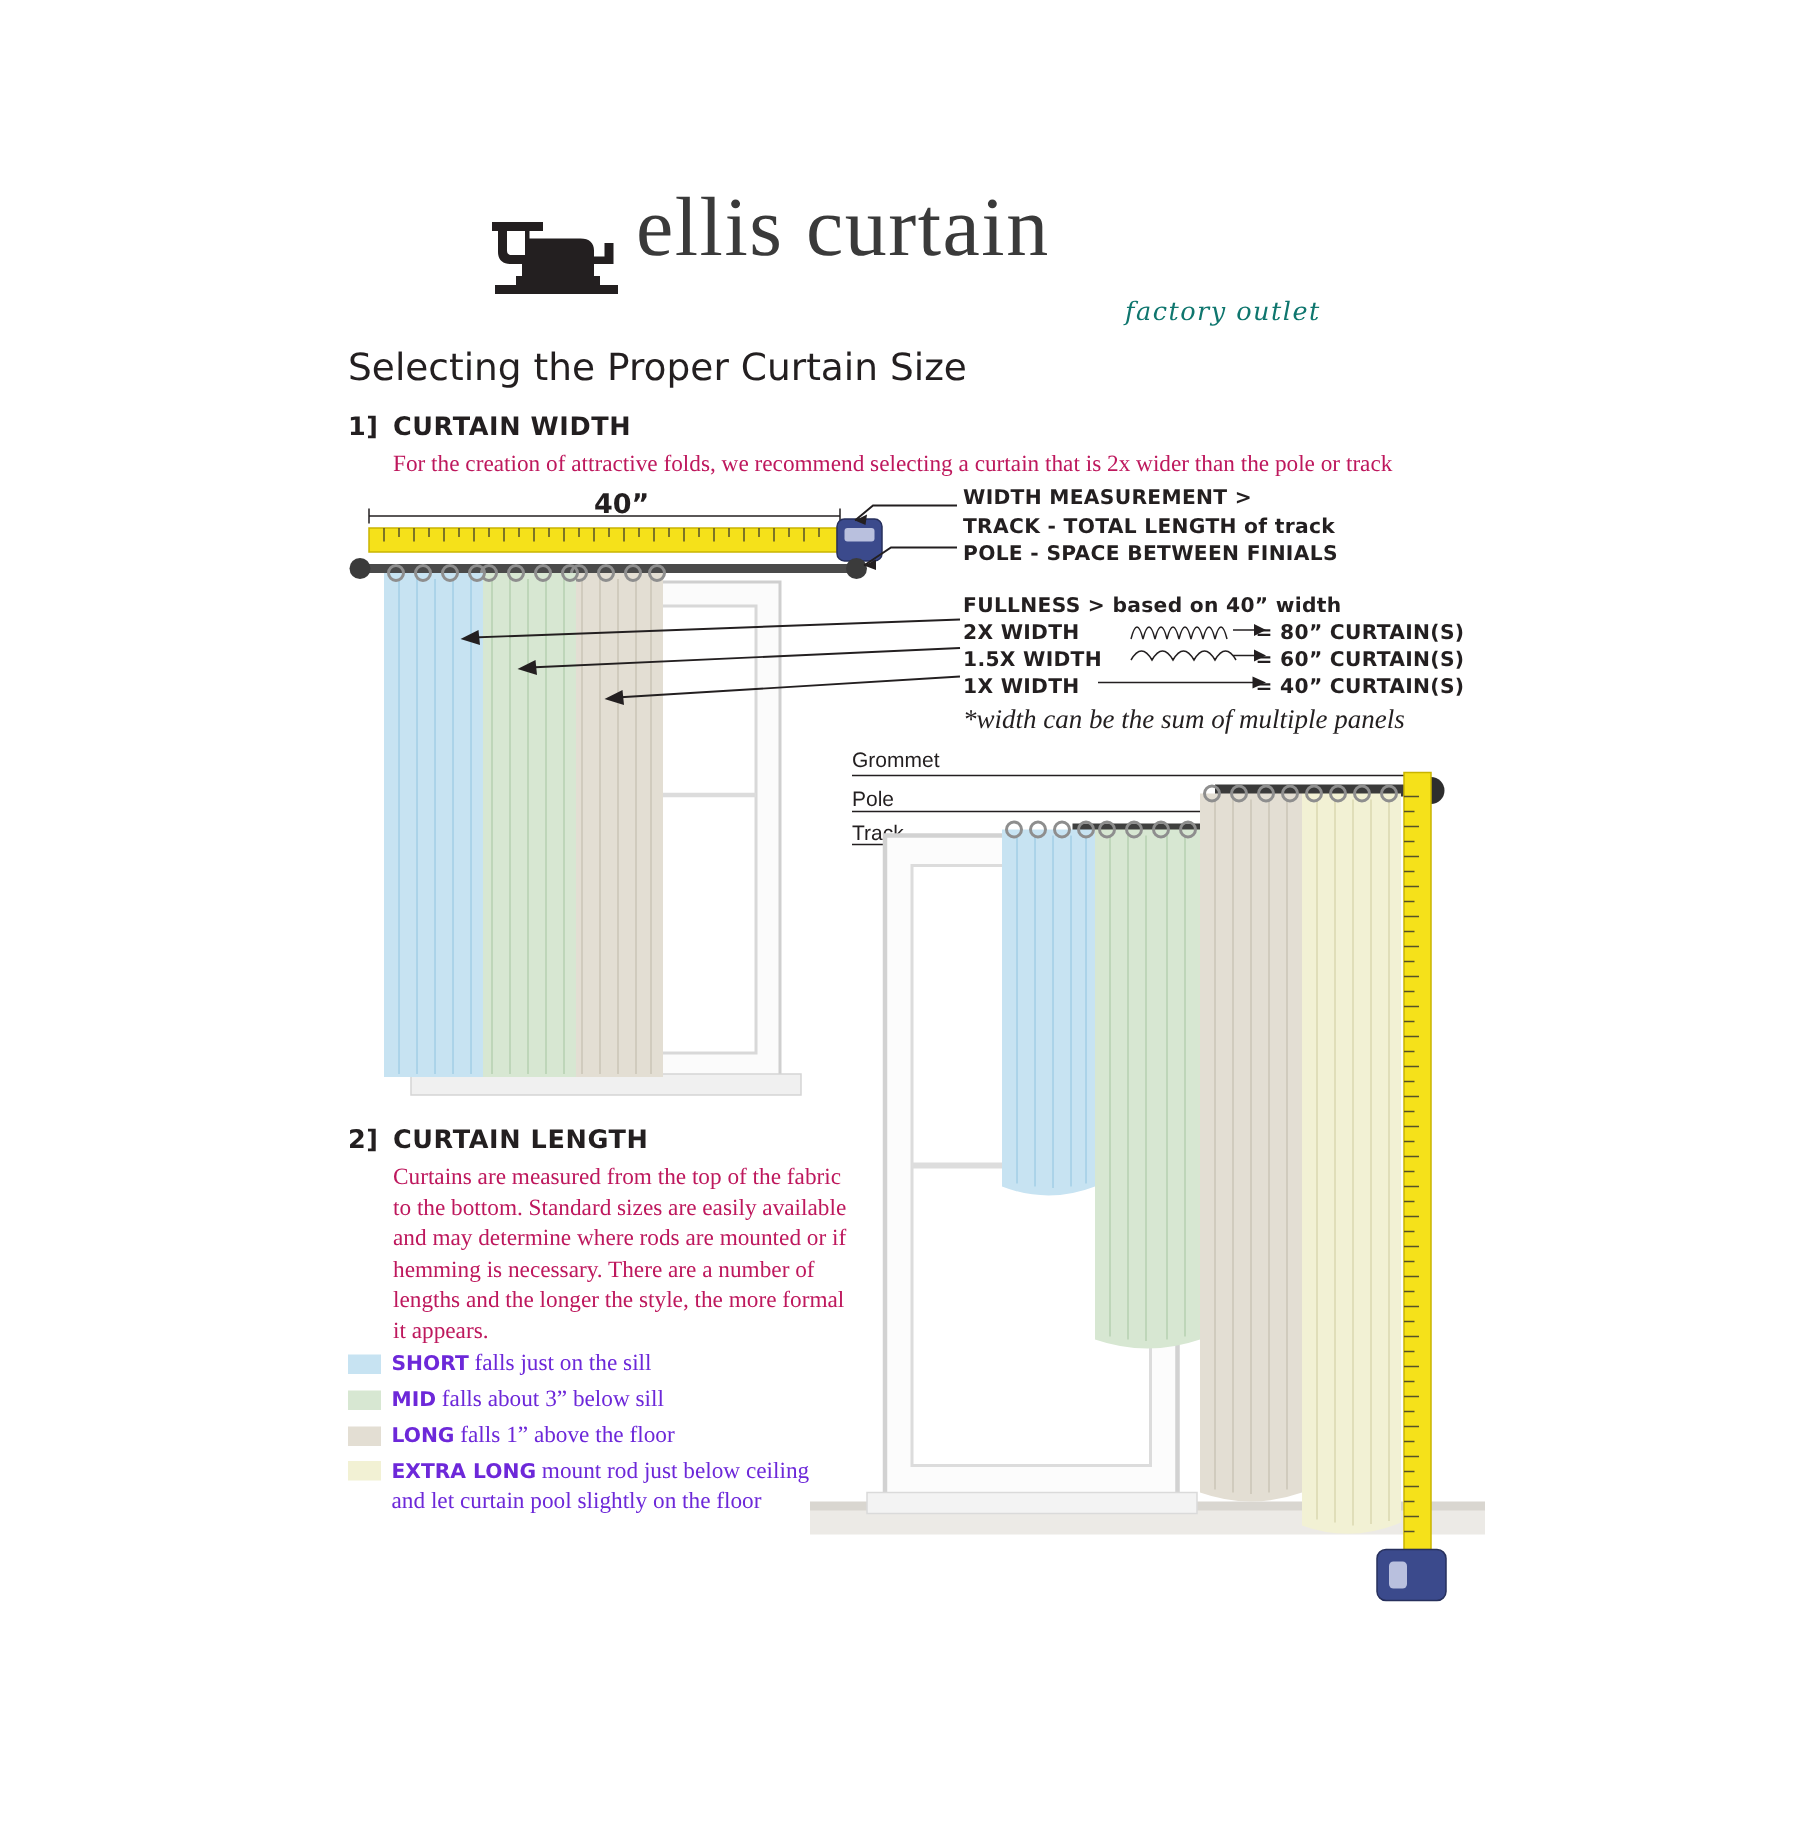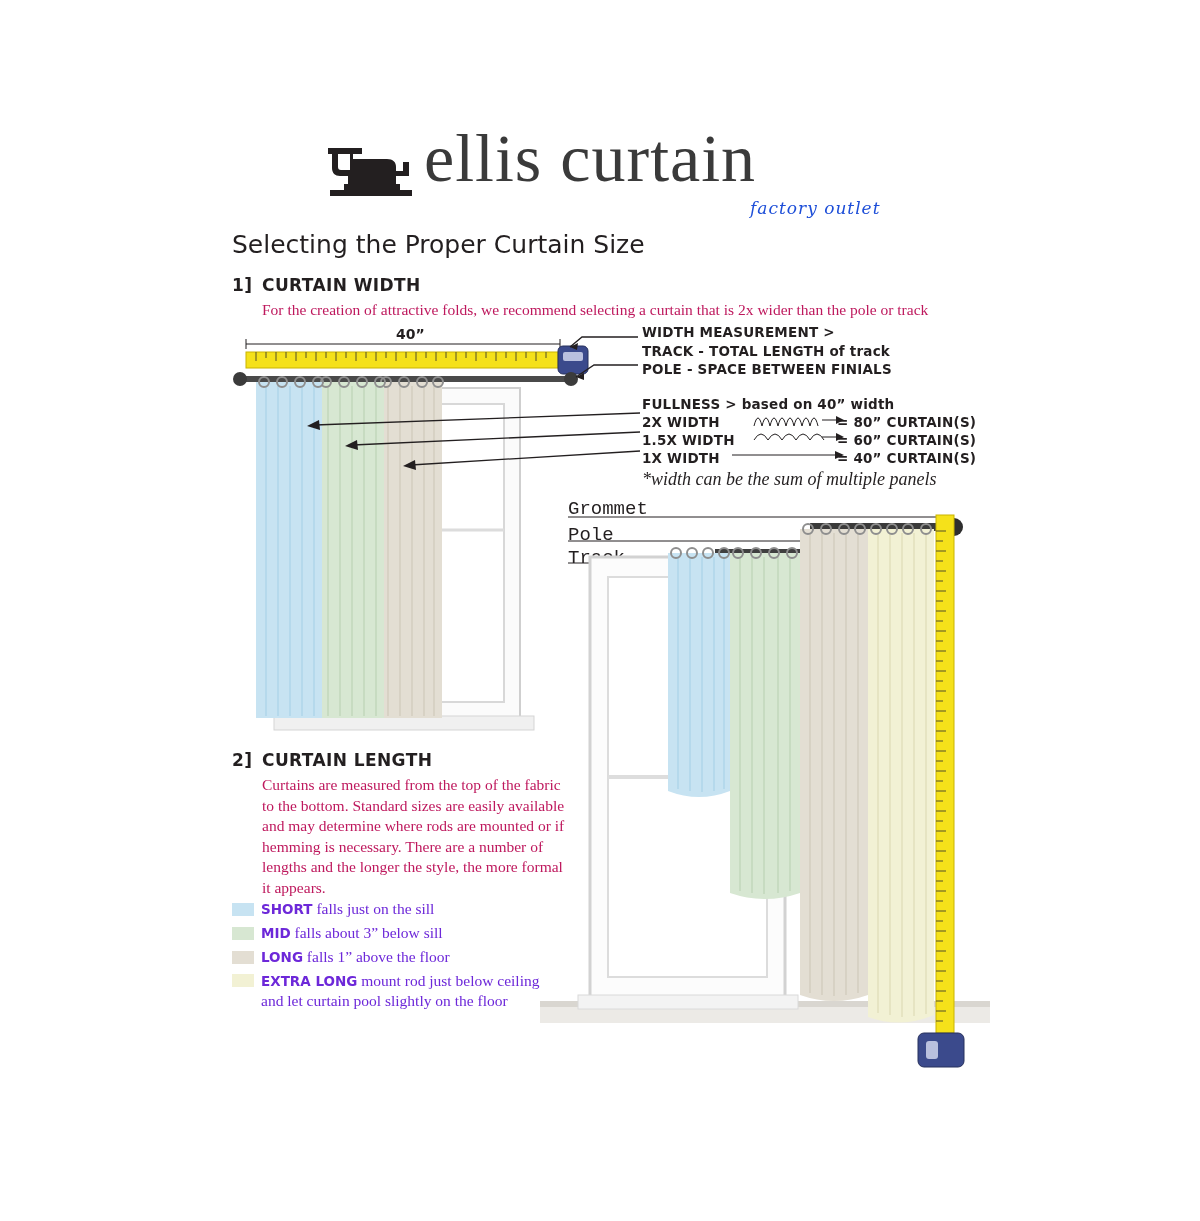--- a/index.html
+++ b/index.html
@@ -12,27 +12,27 @@
     overflow:hidden;
   }
   .page{position:absolute;left:0;top:0;width:1200px;height:1221px;}
 
   
   .logo-wrap{position:absolute;left:320px;top:130px;width:570px;height:90px;}
   .logo-machine{position:absolute;left:8px;top:12px;width:86px;height:58px;}
   .logo-text{
     position:absolute;left:104px;top:-6px;
     font-family:"Liberation Serif", serif;
-    font-size:68px;letter-spacing:1px;color:#3a3a3a;
+    font-size:56px;letter-spacing:1px;color:#3a3a3a;
     font-weight:400;line-height:1;
   }
   .logo-sub{
     position:absolute;left:430px;top:68px;
     font-family:"DejaVu Serif", serif;
-    font-style:italic;font-size:17px;color:#1d4ed8;letter-spacing:1px;text-align:right;
+    font-style:italic;font-size:17px;color:#0f766e;letter-spacing:1px;text-align:right;
   }
 
   
   .h1{
     position:absolute;left:232px;top:230px;
     font-family:"DejaVu Sans", sans-serif;
     font-weight:normal;font-size:25px;color:#231f20;
   }
   .step{
     position:absolute;
@@ -51,22 +51,22 @@
     font-family:"DejaVu Sans", sans-serif;
     font-weight:bold;font-size:13.5px;letter-spacing:.2px;color:#231f20;
   }
   .callout-note{
     position:absolute;
     font-family:"Liberation Serif",serif;
     font-style:italic;font-size:18px;color:#231f20;
   }
   .lbl-sm{
     position:absolute;
-    font-family:Liberation Mono, monospace;
-    font-size:19px;color:#231f20;
+    font-family:Liberation Sans, sans-serif;
+    font-size:14px;color:#231f20;
   }
 
   
   .legend-row{position:absolute;left:232px;font-size:0;}
   .legend-sw{display:inline-block;width:22px;height:13px;vertical-align:middle;margin-right:7px;}
   .legend-txt{
     display:inline-block;vertical-align:middle;
     font-family:"Liberation Serif",serif;font-size:15.5px;color:#6d28d9;line-height:1.3;
   }
   .legend-txt b{font-family:"DejaVu Sans",sans-serif;font-weight:bold;font-size:13.5px;}
@@ -196,21 +196,21 @@
       </g>
       <g fill="none" stroke="#8e8e8e" stroke-width="2">
         <circle cx="34" cy="52" r="5"></circle>
           <circle cx="52" cy="52" r="5"></circle>
           <circle cx="70" cy="52" r="5"></circle>
           <circle cx="88" cy="52" r="5"></circle>
       </g>
     </g>
   </svg>
 
-  <div class="lbl-sm" style="left:396px;top:326px;font-weight:bold;font-family:'DejaVu Sans',sans-serif;font-size:14px;">40”</div>
+  <div class="lbl-sm" style="left:396px;top:326px;font-weight:bold;font-family:'DejaVu Sans',sans-serif;font-size:18px;">40”</div>
 
   <svg style="position:absolute;left:560px;top:325px;" width="120" height="60" viewBox="0 0 120 60">
     <path class="ln" d="M78 12 L22 12 L10 22"></path>
     <polygon points="10,22 18,18 17,25" fill="#231f20"></polygon>
     <path class="ln" d="M78 40 L34 40 L16 52"></path>
     <polygon points="16,52 24,48 24,55" fill="#231f20"></polygon>
   </svg>
 
   <div class="callout" style="left:642px;top:324px;">WIDTH MEASUREMENT &gt;</div>
   <div class="callout" style="left:642px;top:343px;">TRACK - TOTAL LENGTH of track</div>

